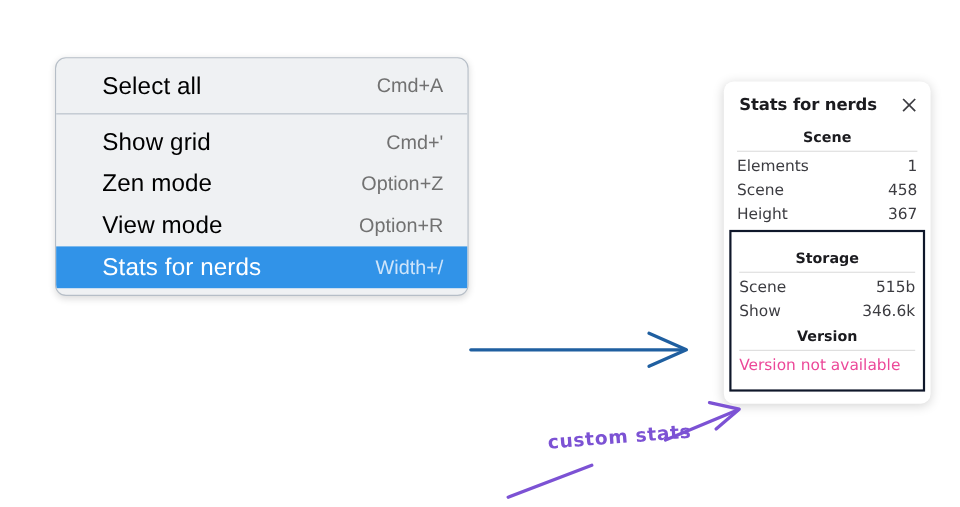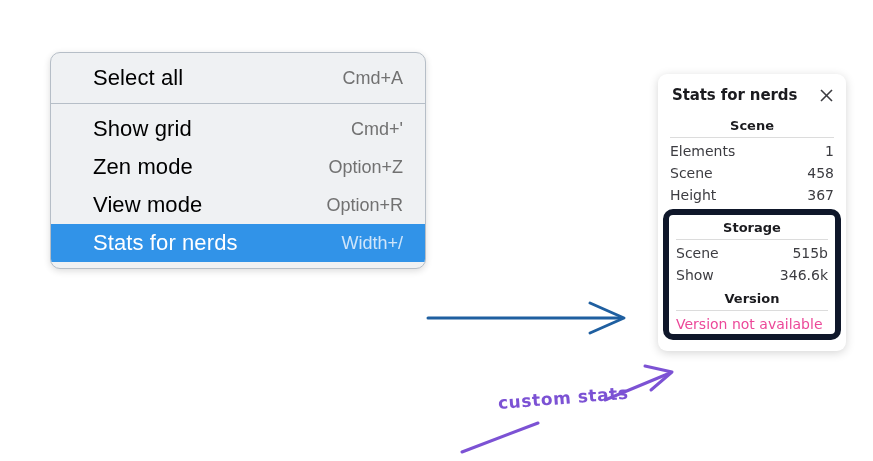--- a/index.html
+++ b/index.html
@@ -92,24 +92,24 @@
   .close-icon {
     width: 15px;
     height: 15px;
     display: block;
     cursor: pointer;
   }
   .close-icon svg { display: block; }
 
   .section { padding: 0 12px 0 12px; }
   .section.boxed {
-    border: 6px solid #0f172a;
-    border-radius: 10px;
+    border: 2px solid #0f172a;
+    border-radius: 0;
     margin: 0 5px;
-    padding: 0 7px;
+    padding: 12px 7px;
   }
   .section-title {
     text-align: center;
     font-size: 13px;
     font-weight: bold;
     color: #1b1b1f;
     padding: 5px 0 4px 0;
   }
   .section-rule {
     height: 1px;

